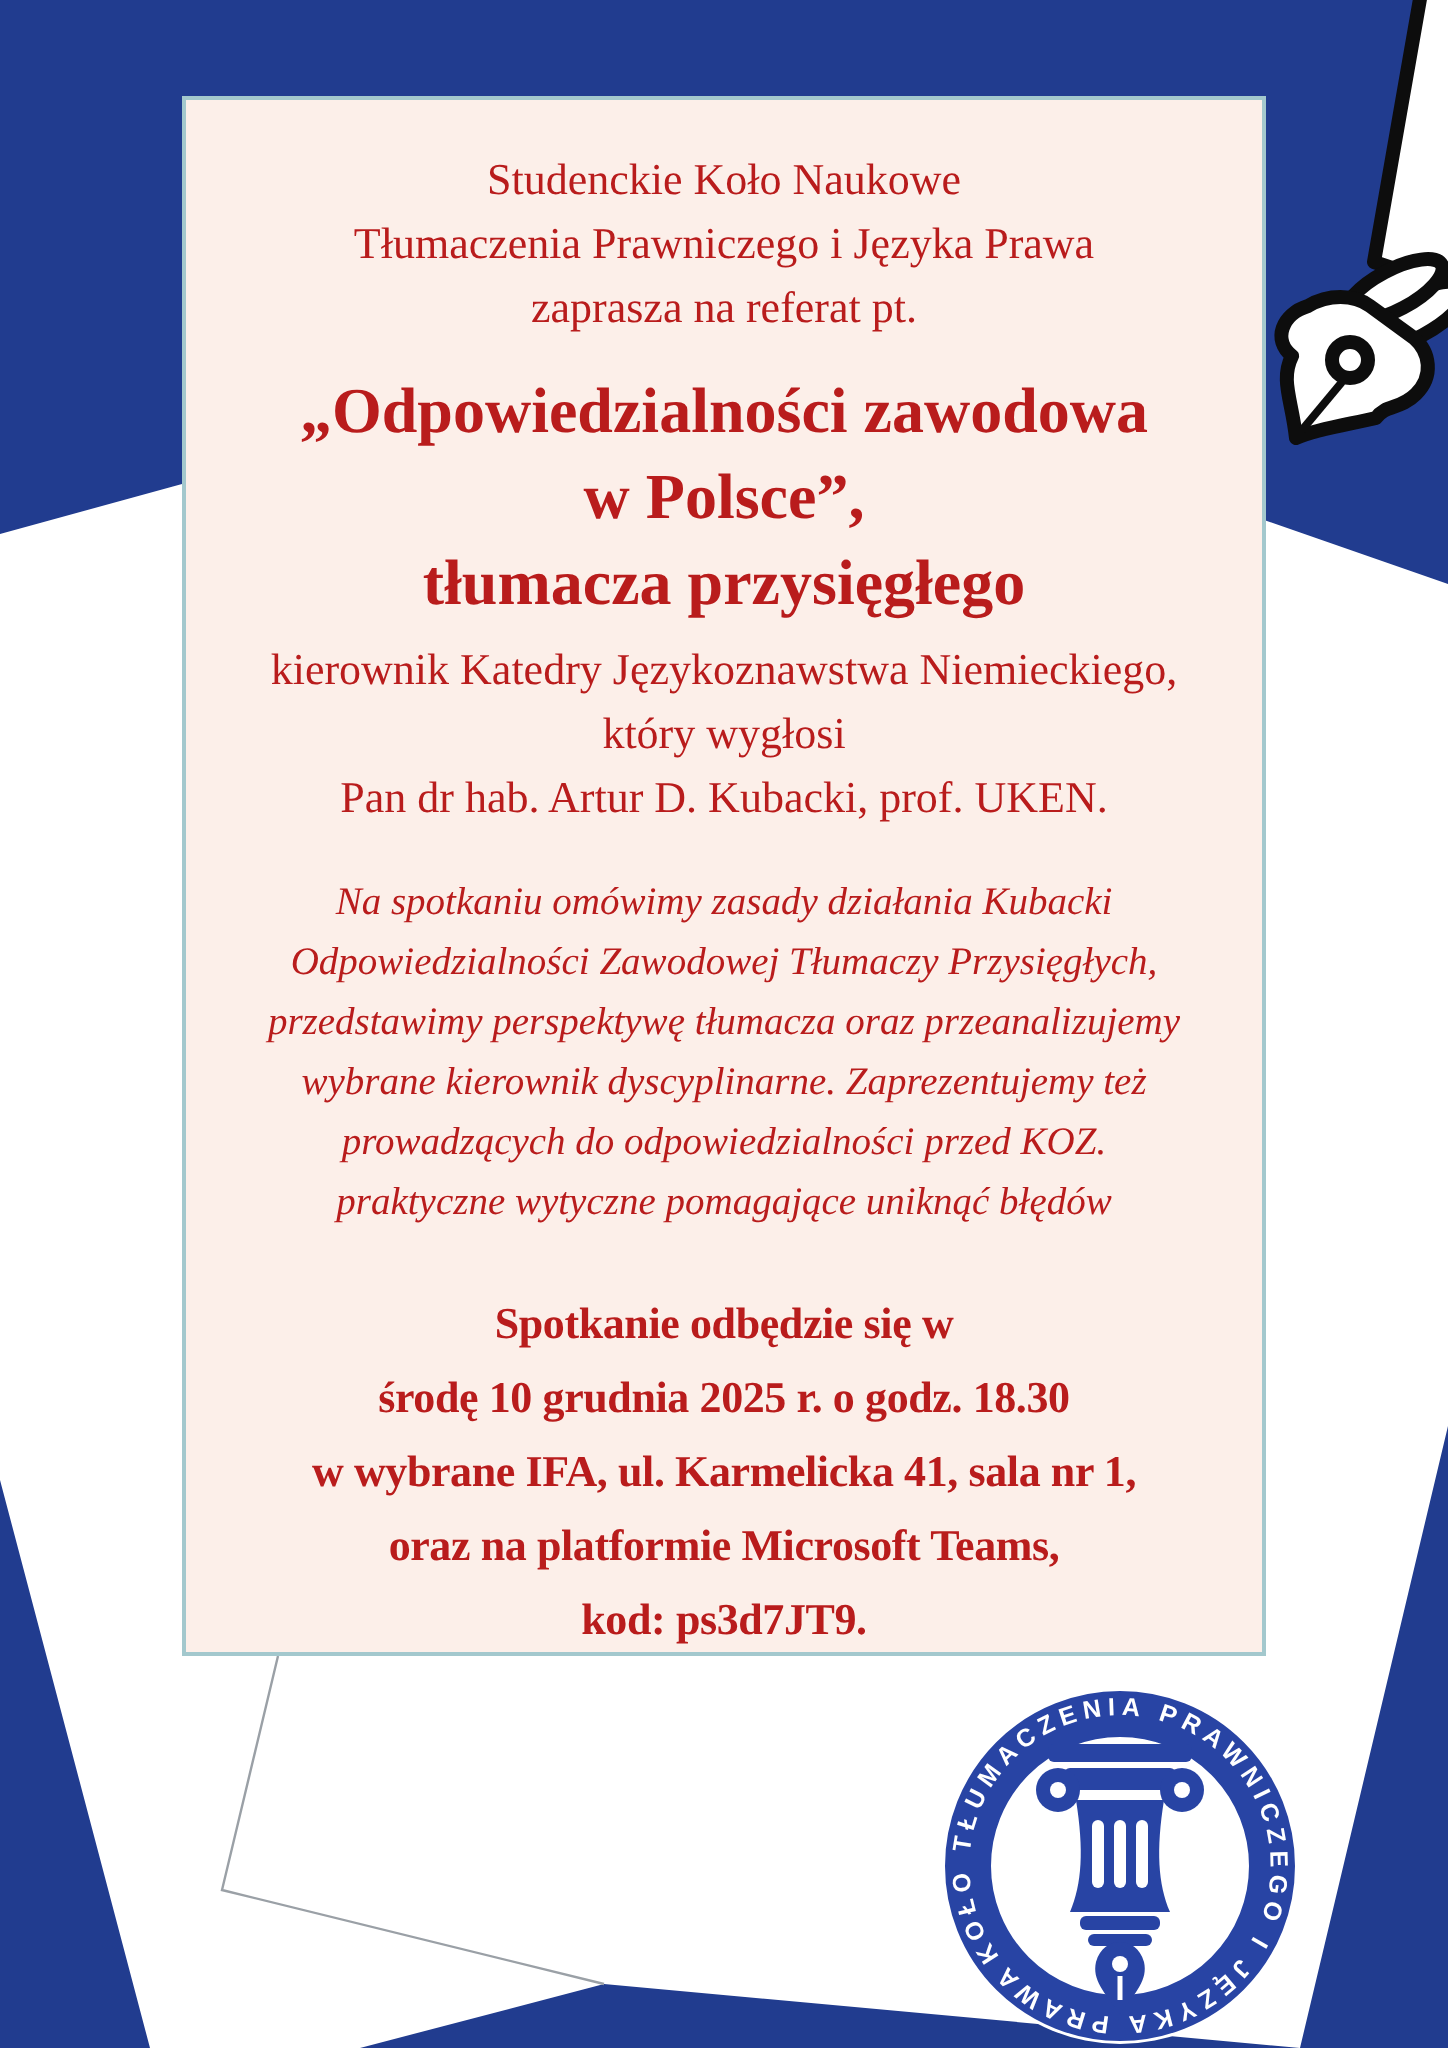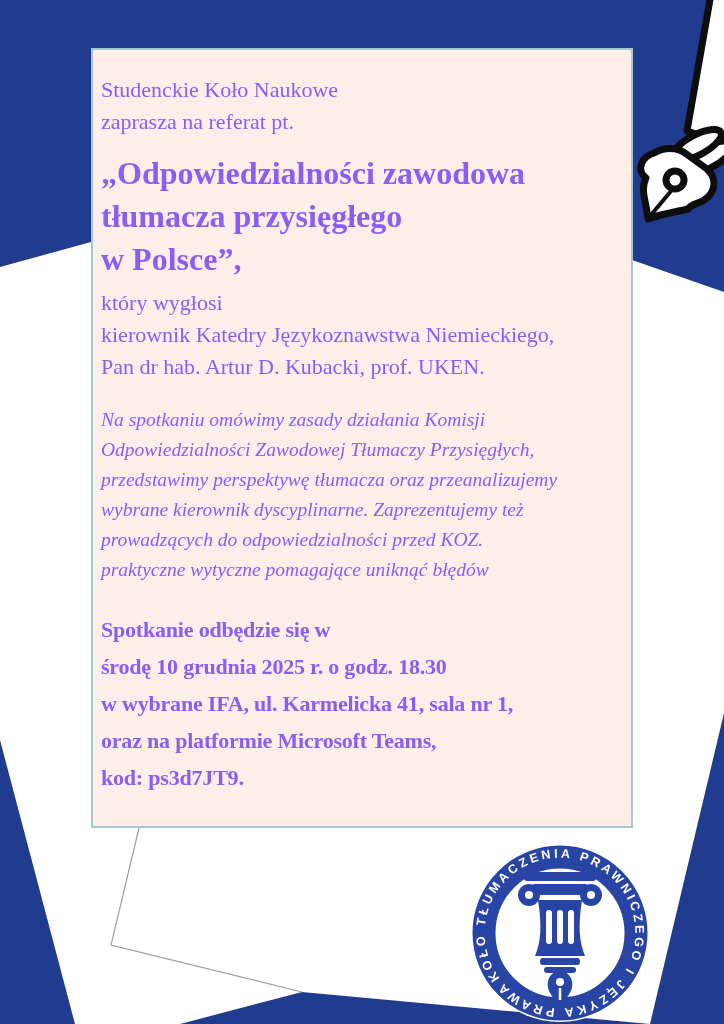--- a/index.html
+++ b/index.html
@@ -11,22 +11,22 @@
     background:#213c8f;
   }
   #bg-svg{position:absolute;left:0;top:0;width:724px;height:1024px;display:block;}
   
   #event-panel{
     position:absolute;
     left:91px;top:48px;width:542px;height:780px;
     box-sizing:border-box;
     background:#fcefe9;
     border:2px solid #a3c8cd;
-    text-align:left;
-    color:#8b5cf6;
+    text-align:center;
+    color:#b91c1c;
     padding:24px 8px 0 8px;
   }
   .intro-line{font-size:22px;line-height:32px;}
   .title-block{margin-top:14px;}
   .title-line{font-size:32px;line-height:43px;font-weight:bold;}
   .speaker-block{margin-top:6px;}
   .speaker-line{font-size:22px;line-height:32px;}
   .desc-block{margin-top:22px;}
   .desc-line{font-style:italic;font-size:19.5px;line-height:30px;}
   .details-block{margin-top:26px;}
@@ -96,37 +96,38 @@
         <path d="M 560 1007 C 552 996 546 990 548 981 C 550 974 555 971 560 971 C 565 971 570 974 572 981 C 574 990 568 996 560 1007 Z"></path>
         <circle cx="560" cy="982" r="4" fill="#ffffff"></circle>
         <line x1="560" y1="988" x2="560" y2="1000" stroke="#ffffff" stroke-width="2.5"></line>
       </g>
     </g>
   </svg>
 
   <div id="event-panel">
     <div>
       <div class="intro-line">Studenckie Koło Naukowe</div>
+      <div class="intro-line">Tłumaczenia Prawniczego i Języka Prawa</div>
       <div class="intro-line">zaprasza na referat pt.</div>
     </div>
 
     <div class="title-block">
       <div class="title-line">„Odpowiedzialności zawodowa</div>
+      <div class="title-line">w Polsce”,</div>
       <div class="title-line">tłumacza przysięgłego</div>
-      <div class="title-line">w Polsce”,</div>
     </div>
 
     <div class="speaker-block">
+      <div class="speaker-line">kierownik Katedry Językoznawstwa Niemieckiego,</div>
       <div class="speaker-line">który wygłosi</div>
-      <div class="speaker-line">kierownik Katedry Językoznawstwa Niemieckiego,</div>
       <div class="speaker-line">Pan dr hab. Artur D. Kubacki, prof. UKEN.</div>
     </div>
 
     <div class="desc-block">
-      <div class="desc-line">Na spotkaniu omówimy zasady działania Komisji</div>
+      <div class="desc-line">Na spotkaniu omówimy zasady działania Kubacki</div>
       <div class="desc-line">Odpowiedzialności Zawodowej Tłumaczy Przysięgłych,</div>
       <div class="desc-line">przedstawimy perspektywę tłumacza oraz przeanalizujemy</div>
       <div class="desc-line">wybrane kierownik dyscyplinarne. Zaprezentujemy też</div>
       <div class="desc-line">prowadzących do odpowiedzialności przed KOZ.</div>
       <div class="desc-line">praktyczne wytyczne pomagające uniknąć błędów</div>
     </div>
 
     <div class="details-block">
       <div class="details-line">Spotkanie odbędzie się w</div>
       <div class="details-line">środę 10 grudnia 2025 r. o godz. 18.30</div>

